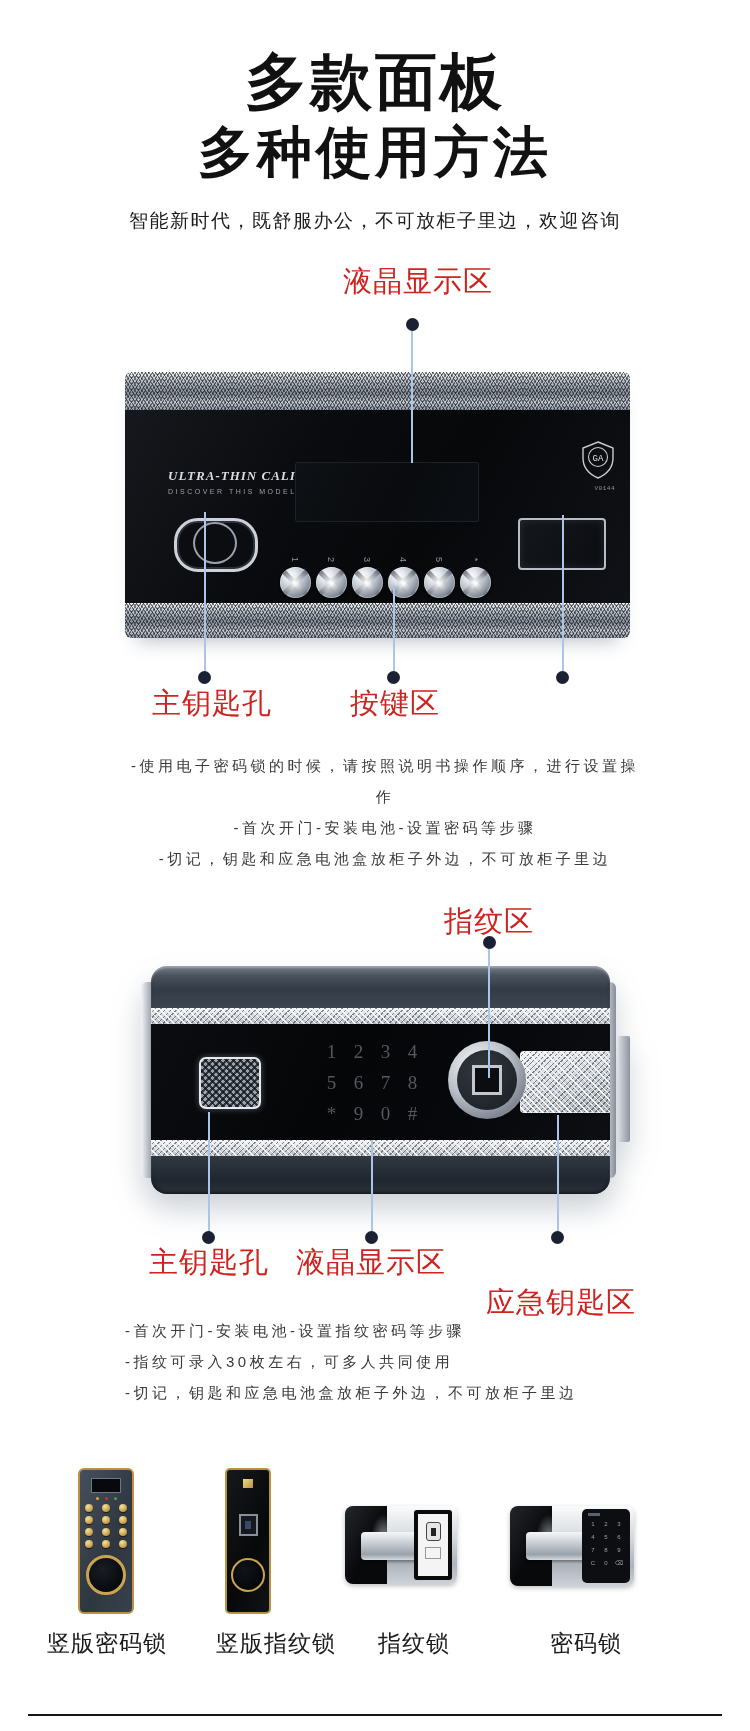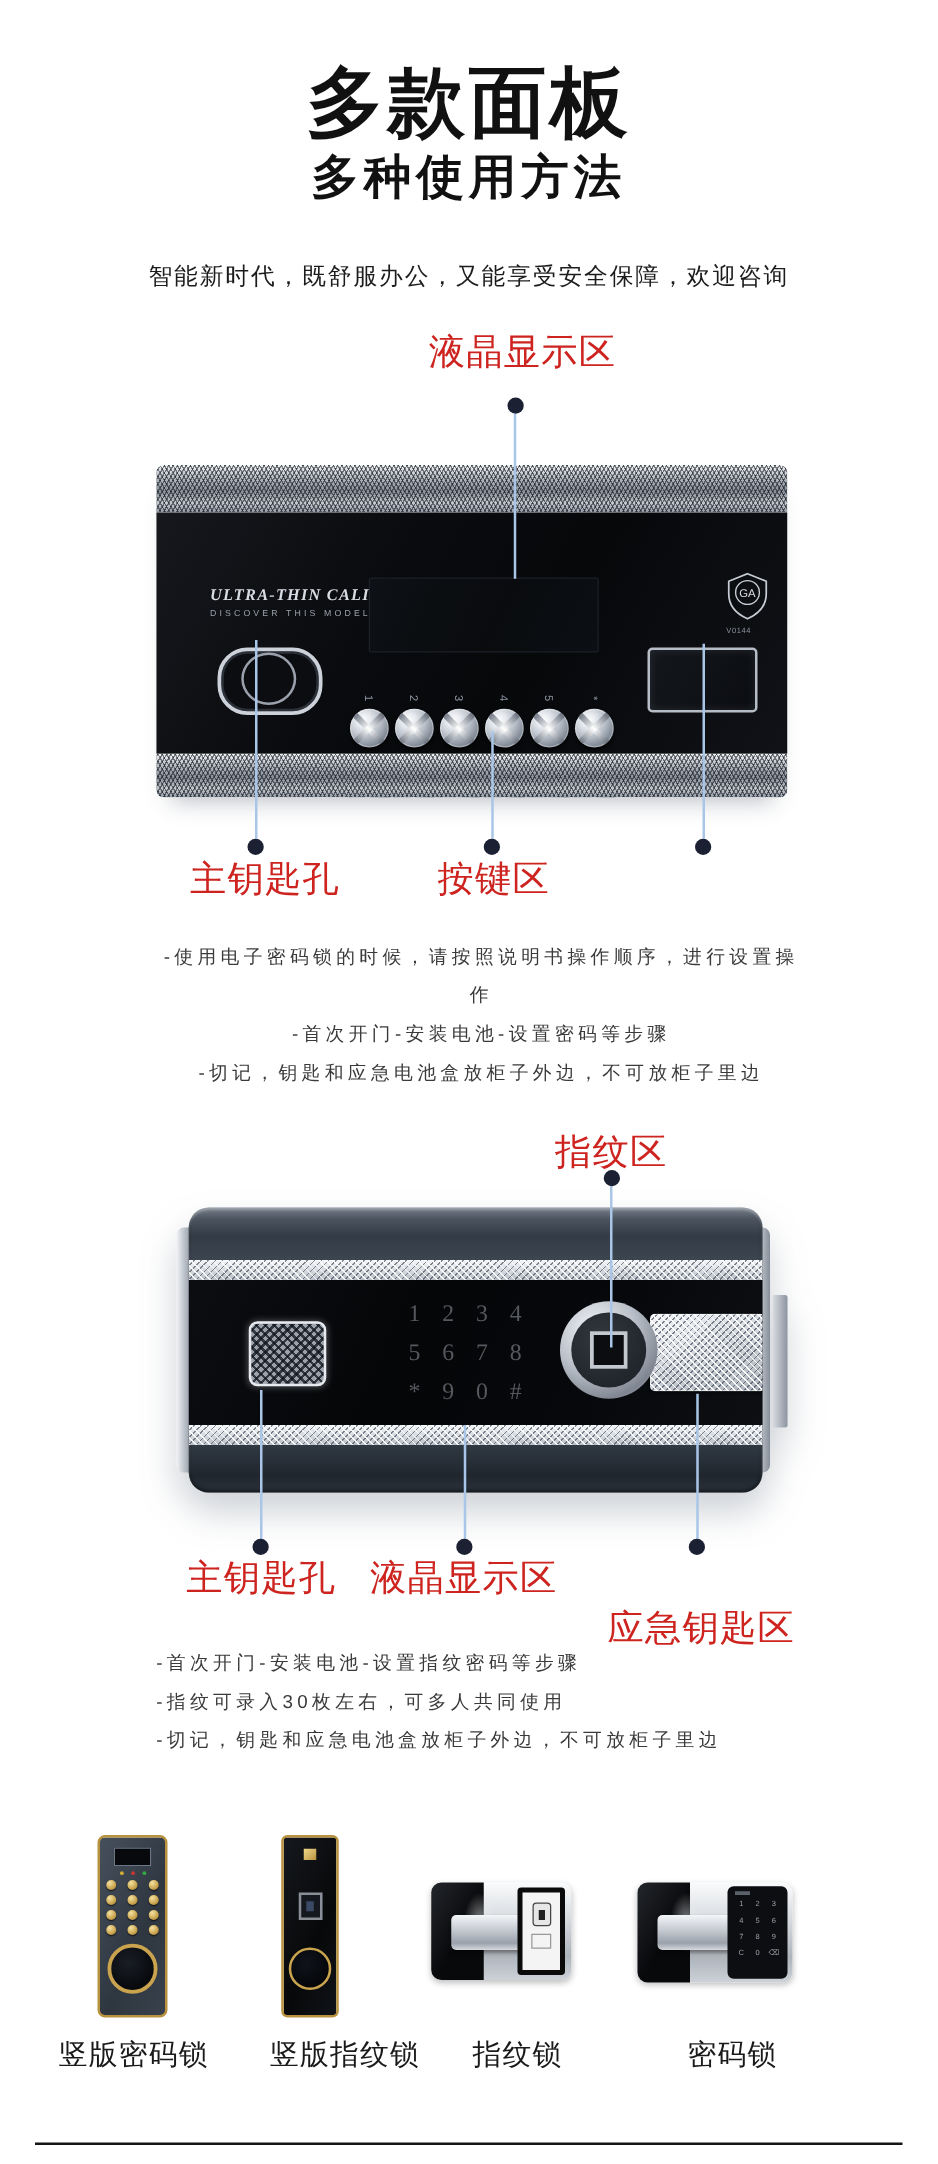--- a/index.html
+++ b/index.html
@@ -2,21 +2,21 @@
 <html><head>
 <meta charset="utf-8">
 <style>
   html,body{margin:0;padding:0;background:#ffffff;}
   .page{position:relative;width:750px;height:1731px;background:#fff;overflow:hidden;
         font-family:"Liberation Sans","DejaVu Sans",sans-serif;color:#111;}
   .abs{position:absolute;}
 
   
   .title1{top:40px;left:0;width:750px;text-align:center;font-size:62px;font-weight:800;letter-spacing:3px;}
-  .title2{top:116px;left:0;width:750px;text-align:center;font-size:38px;font-weight:800;letter-spacing:4px;}
+  .title2{top:116px;left:0;width:750px;text-align:center;font-size:55px;font-weight:800;letter-spacing:4px;}
   .subtitle{top:208px;left:0;width:750px;text-align:center;font-size:19px;letter-spacing:1.5px;color:#1c1c1c;}
 
   
   .ann{color:#ce2420;font-size:29px;letter-spacing:1px;text-align:center;font-weight:500;}
   .pline{width:2px;background:#a9c6e8;z-index:6;}
   .pdot{width:13px;height:13px;border-radius:50%;background:#1b2133;z-index:7;}
 
   
   .notes{left:125px;width:520px;font-size:15px;line-height:31px;letter-spacing:3.5px;color:#3a3a3a;}
 
@@ -31,21 +31,21 @@
   .knurl.top{top:0;height:38px;border-radius:6px 6px 0 0;}
   .knurl.bottom{top:231px;height:35px;border-radius:0 0 6px 6px;}
   .p1-face{position:absolute;left:0;top:38px;width:505px;height:193px;
     background:linear-gradient(120deg,#16181d 0%,#0a0b0e 35%,#07080a 60%,#101217 100%);}
   .brand{position:absolute;left:43px;top:58px;color:#d8dce3;}
   .brand-title{font-family:"Liberation Serif","DejaVu Serif",serif;font-style:italic;font-weight:700;
     font-size:13px;letter-spacing:1px;}
   .brand-sub{font-size:7px;letter-spacing:2.5px;color:#9aa0ab;margin-top:4px;}
   .lcd1{position:absolute;left:170px;top:52px;width:182px;height:58px;border:1px solid #1d2129;border-radius:2px;
     background:linear-gradient(115deg,#0e1115,#090b0e 55%,#0c1014);}
-  .ga-logo{position:absolute;left:456px;top:48px;width:34px;text-align:left;}
+  .ga-logo{position:absolute;left:456px;top:31px;width:34px;text-align:right;font-family:Liberation Mono, monospace;}
   .ga-model{font-size:6px;color:#8d93a0;letter-spacing:.5px;margin-top:1px;}
   .keyhole{position:absolute;left:49px;top:108px;width:78px;height:48px;border-radius:24px;
     border:3px solid #cdd2da;background:#0b0d11;box-shadow:inset 0 0 0 2px #2c3038;}
   .keyhole::before{content:"";position:absolute;left:16px;top:1px;width:40px;height:38px;border-radius:50%;
     border:2px solid #9aa1ad;}
   .emer1{position:absolute;left:393px;top:108px;width:84px;height:48px;border:2px solid #b7bdc7;border-radius:4px;
     background:linear-gradient(120deg,#14171c,#0b0d11);box-shadow:inset 0 0 8px rgba(200,210,225,.12);}
   .kp-grid{position:absolute;left:152px;top:138px;display:grid;grid-template-columns:repeat(6,36px);grid-row-gap:2px;}
   .kp-cell{text-align:center;}
   .kp-digit{display:inline-block;transform:rotate(90deg);font-size:9px;color:#8d95a3;height:11px;line-height:11px;}
@@ -147,21 +147,21 @@
 
   .divider{left:28px;top:1714px;width:694px;height:2px;background:#151515;}
 </style>
 </head>
 <body>
 
 <div class="page">
 
   <div class="abs title1">多款面板</div>
   <div class="abs title2">多种使用方法</div>
-  <div class="abs subtitle">智能新时代，既舒服办公，又能享受安全保障，欢迎咨询</div>
+  <div class="abs subtitle">智能新时代，既舒服办公，不可放柜子里边，欢迎咨询</div>
 
   <div class="abs ann" style="left:308px;top:262px;width:220px;">液晶显示区</div>
   <div class="abs pdot" style="left:406px;top:318px;"></div>
   <div class="abs pline" style="left:411px;top:331px;height:132px;"></div>
 
   <div class="abs panel1">
     <div class="knurl top"></div>
     <div class="p1-face">
       <div class="brand">
         <div class="brand-title">ULTRA-THIN CALIBRE</div>

